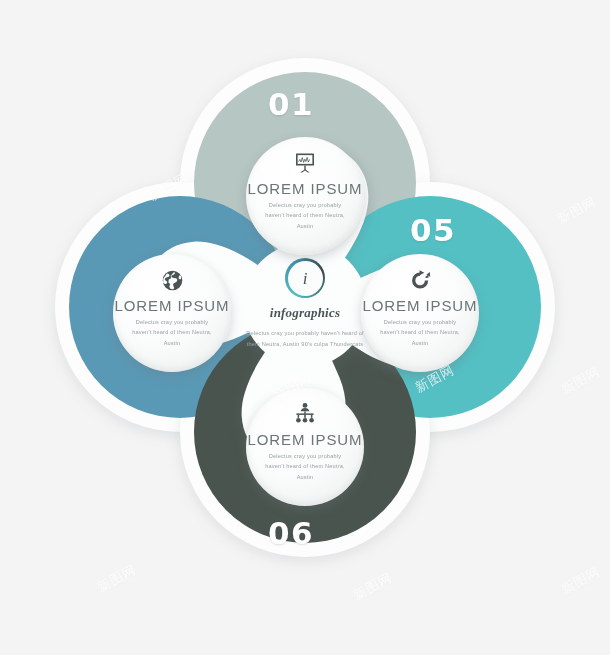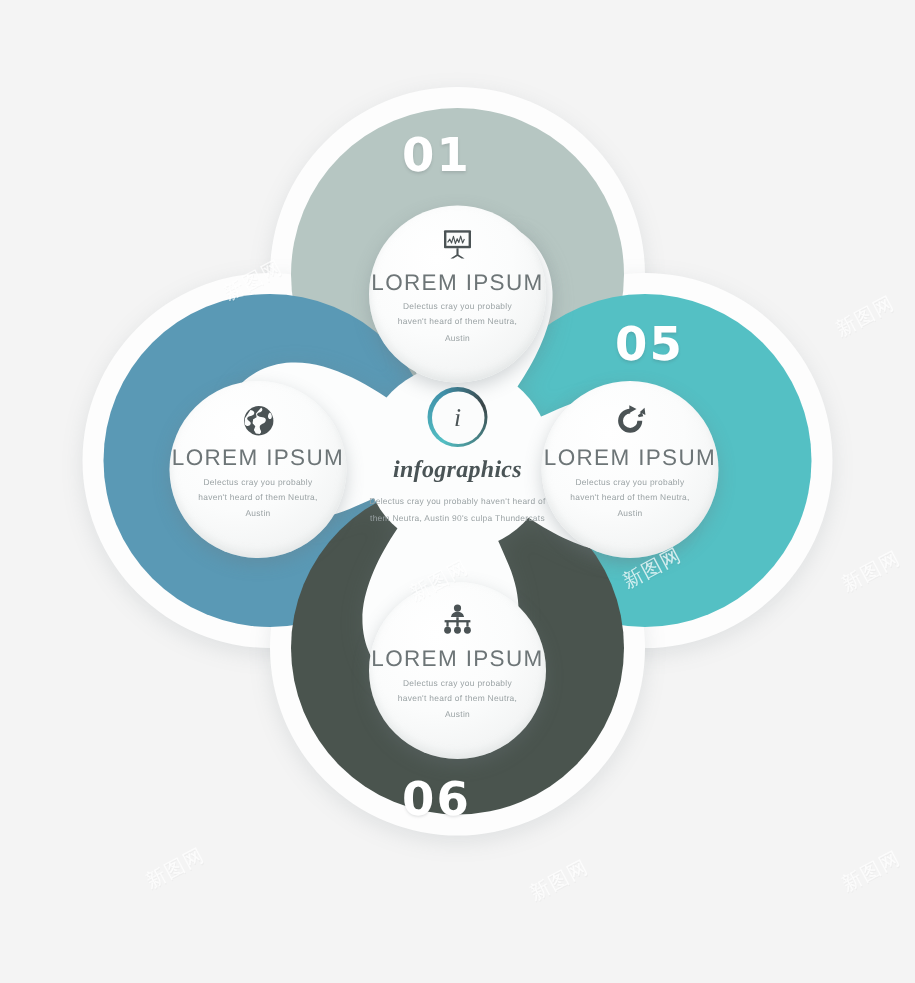--- a/index.html
+++ b/index.html
@@ -146,21 +146,21 @@
     font-family:"Liberation Serif", serif;
     font-style:italic;
     font-size:17px;
     color:#4b5456;
     line-height:1;
   }
   .center-title{
     font-family:"Liberation Serif", serif;
     font-style:italic;
     font-weight:700;
-    font-size:16px;
+    font-size:13px;
     color:#4a5456;
     letter-spacing:.2px;
     margin-bottom:7px;
   }
   .center-body{
     font-size:5.6px;
     line-height:2;
     color:#9aa2a4;
     text-align:center;
     width:128px;

